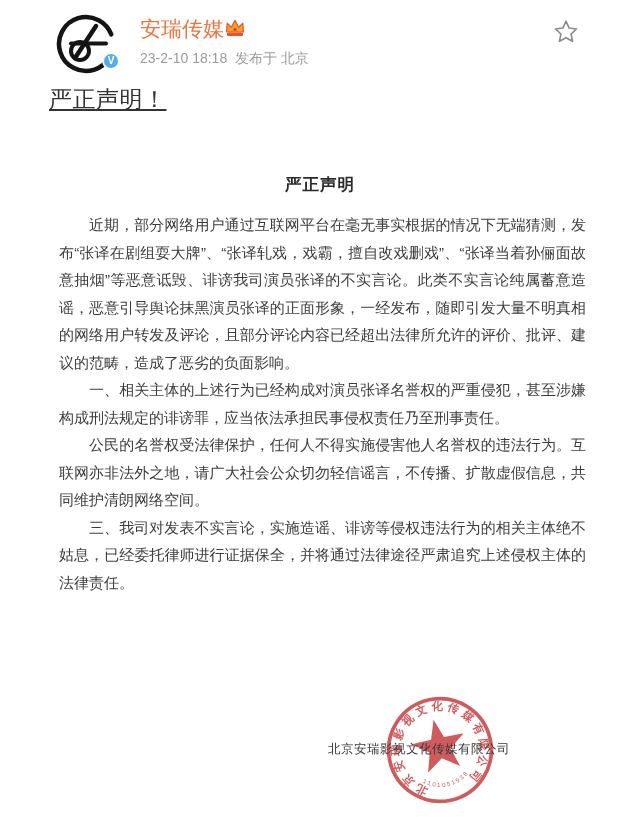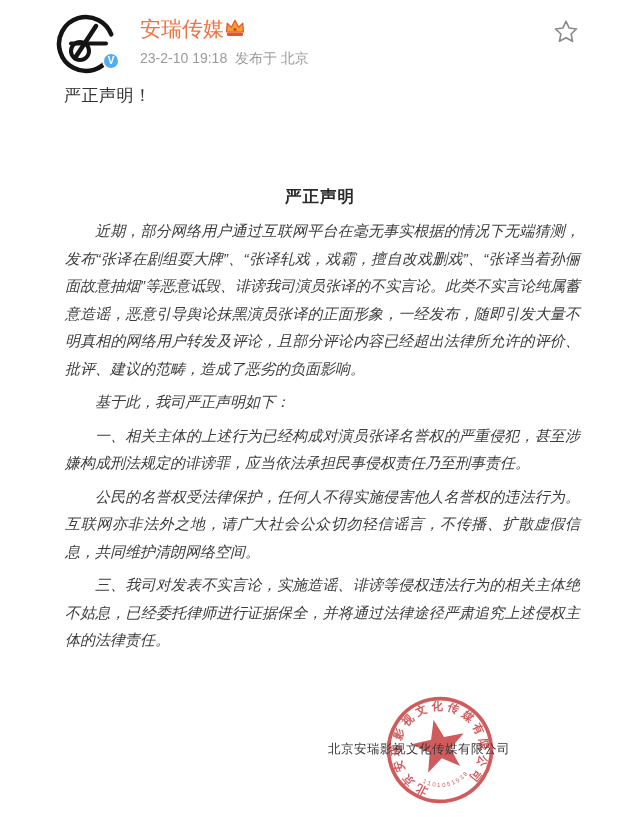--- a/index.html
+++ b/index.html
@@ -33,35 +33,35 @@
   .crown { display:inline-block; margin-top:2px; }
   .post-time {
     margin-top:7px; font-size:14px; color:#9b9b9b; line-height:18px;
   }
   .fav-star {
     position:absolute; left:552px; top:18px; width:28px; height:28px;
     cursor:pointer;
   }
   
   .post-text {
-    position:absolute; left:64px; top:84px;
-    font-size:17px; color:#333; letter-spacing:0.5px;
+    position:absolute; left:49px; top:84px;
+    font-size:23px; color:#333; letter-spacing:0.5px;text-decoration:underline;
   }
   
   .doc-title {
-    position:absolute; top:186px; left:0; width:640px;
+    position:absolute; top:174px; left:0; width:640px;
     text-align:center; font-size:16.5px; font-weight:bold; color:#2a2a2a;
     letter-spacing:1px;
   }
   .doc-body {
     position:absolute; top:211px; left:59px; width:527px;
     font-size:15px; line-height:27.5px; color:#3c3c3c;
     text-align:justify;
   }
-  .doc-body p { text-indent:2em; margin:6px;font-style:italic; }
+  .doc-body p { text-indent:2em; margin:0; }
   .signature {
     position:absolute; top:735px; left:59px; width:451px;
     text-align:right; color:#383838; z-index:2;
   }
   .signature .sig-company { font-size:12.5px; line-height:28px; letter-spacing:0.5px; }
   .signature .sig-date    { font-size:12.5px; line-height:28px; letter-spacing:1px; }
   .seal {
     position:absolute; left:384px; top:694px;
     width:112px; height:112px; z-index:1; pointer-events:none;
   }
@@ -84,38 +84,37 @@
     <span class="user-name">安瑞传媒</span>
     <span class="crown">
       <svg width="22" height="20" viewBox="0 0 22 20">
         <path d="M2.5,14 L3.2,5.2 L7.4,9.2 L11,2.4 L14.6,9.2 L18.8,5.2 L19.5,14 Z" fill="#f5a12d" stroke="#e4572e" stroke-width="1.2" stroke-linejoin="round"></path>
         <rect x="3" y="14.5" width="16" height="3.5" rx="1.2" fill="#e4572e"></rect>
         <circle cx="11" cy="11.5" r="1.6" fill="#d93a2b"></circle>
       </svg>
     </span>
   </div>
   <div class="post-time">
-    <span>23-2-10 19:18</span>&nbsp;
+    <span>23-2-10 18:18</span>&nbsp;
     <span>发布于 北京</span>
   </div>
 </div>
 
 <div class="fav-star">
   <svg width="28" height="28" viewBox="0 0 24 24">
     <path d="M12,2.8 L14.7,8.6 L21,9.4 L16.4,13.7 L17.6,20 L12,16.9 L6.4,20 L7.6,13.7 L3,9.4 L9.3,8.6 Z" fill="none" stroke="#8a8a8a" stroke-width="1.4" stroke-linejoin="round"></path>
   </svg>
 </div>
 
 <div class="post-text">严正声明！</div>
 
 <div class="doc-title">严正声明</div>
 
 <div class="doc-body">
   <p>近期，部分网络用户通过互联网平台在毫无事实根据的情况下无端猜测，发布“张译在剧组耍大牌”、“张译轧戏，戏霸，擅自改戏删戏”、“张译当着孙俪面故意抽烟”等恶意诋毁、诽谤我司演员张译的不实言论。此类不实言论纯属蓄意造谣，恶意引导舆论抹黑演员张译的正面形象，一经发布，随即引发大量不明真相的网络用户转发及评论，且部分评论内容已经超出法律所允许的评价、批评、建议的范畴，造成了恶劣的负面影响。</p>
-  <p>基于此，我司严正声明如下：</p>
   <p>一、相关主体的上述行为已经构成对演员张译名誉权的严重侵犯，甚至涉嫌构成刑法规定的诽谤罪，应当依法承担民事侵权责任乃至刑事责任。</p>
   <p>公民的名誉权受法律保护，任何人不得实施侵害他人名誉权的违法行为。互联网亦非法外之地，请广大社会公众切勿轻信谣言，不传播、扩散虚假信息，共同维护清朗网络空间。</p>
   <p>三、我司对发表不实言论，实施造谣、诽谤等侵权违法行为的相关主体绝不姑息，已经委托律师进行证据保全，并将通过法律途径严肃追究上述侵权主体的法律责任。</p>
 </div>
 
 <div class="signature">
   <div class="sig-company">北京安瑞影视文化传媒有限公司</div>
 </div>
 
 <svg class="seal" viewBox="0 0 120 120">

